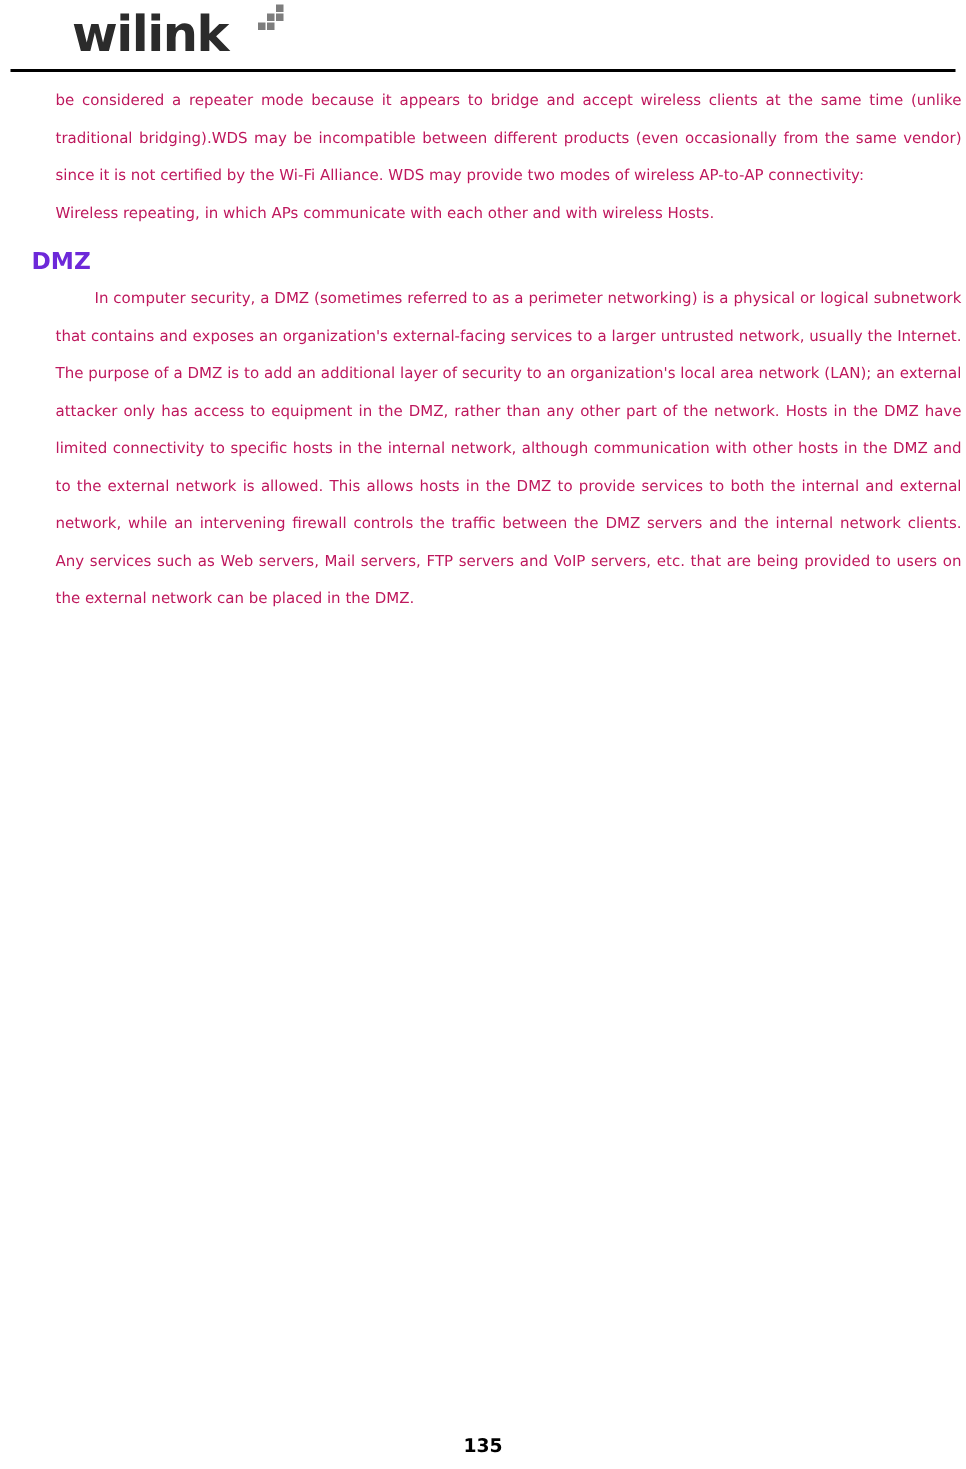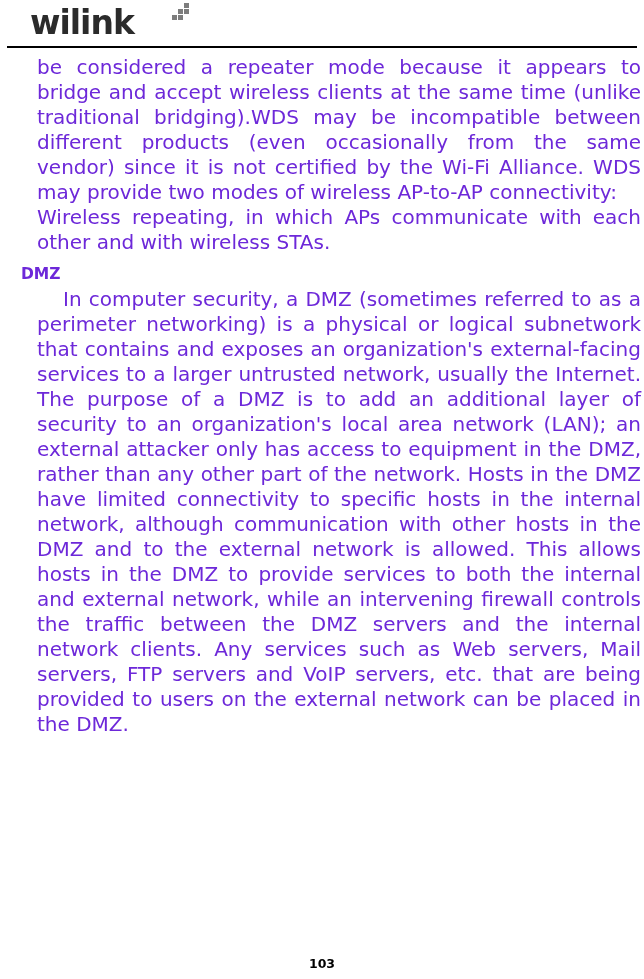--- a/index.html
+++ b/index.html
@@ -18,20 +18,21 @@
   .page {
     width: 644px;
     height: 979px;
     position: relative;
     box-sizing: border-box;
   }
   
   .header {
     height: 46px;
     position: relative;
+    text-align: center;
   }
   .logo {
     position: absolute;
     left: 30px;
     top: 4px;
     width: 140px;
     height: 38px;
   }
   .logo-text {
     font-family: "DejaVu Sans", sans-serif;
@@ -70,25 +71,25 @@
   }
   
   .content {
     position: absolute;
     left: 37px;
     top: 55px;
     width: 604px;
   }
   p.body {
     margin: 0;
-    font-size: 20px;
+    font-size: 10px;
     line-height: 25px;
     text-align: justify;
     text-justify: inter-word;
-    color: #6d28d9;
+    color: #be185d;
   }
   p.indent {
     text-indent: 26px;
   }
   h2.section {
     margin: 6px 0 0 -16px;
     font-size: 15.5px;
     font-weight: bold;
     line-height: 26px;
     color: #6d28d9;
@@ -119,22 +120,22 @@
           <i class="d3"></i>
           <i class="d4"></i>
           <i class="d5"></i>
       </span>
     </div>
     <div class="rule"></div>
   </div>
 
   <div class="content">
     <p class="body">be considered a repeater mode because it appears to bridge and accept wireless clients at the same time (unlike traditional bridging).WDS may be incompatible between different products (even occasionally from the same vendor) since it is not certified by the Wi-Fi Alliance. WDS may provide two modes of wireless AP-to-AP connectivity:</p>
-    <p class="body">Wireless repeating, in which APs communicate with each other and with wireless STAs.</p>
+    <p class="body">Wireless repeating, in which APs communicate with each other and with wireless Hosts.</p>
     <h2 class="section">DMZ</h2>
     <p class="body indent">In computer security, a DMZ (sometimes referred to as a perimeter networking) is a physical or logical subnetwork that contains and exposes an organization's external-facing services to a larger untrusted network, usually the Internet. The purpose of a DMZ is to add an additional layer of security to an organization's local area network (LAN); an external attacker only has access to equipment in the DMZ, rather than any other part of the network. Hosts in the DMZ have limited connectivity to specific hosts in the internal network, although communication with other hosts in the DMZ and to the external network is allowed. This allows hosts in the DMZ to provide services to both the internal and external network, while an intervening firewall controls the traffic between the DMZ servers and the internal network clients. Any services such as Web servers, Mail servers, FTP servers and VoIP servers, etc. that are being provided to users on the external network can be placed in the DMZ.</p>
   </div>
 
   <div class="footer">
-    <span>103</span>
+    <span>135</span>
   </div>
 
 </div>
 
 </body></html>

